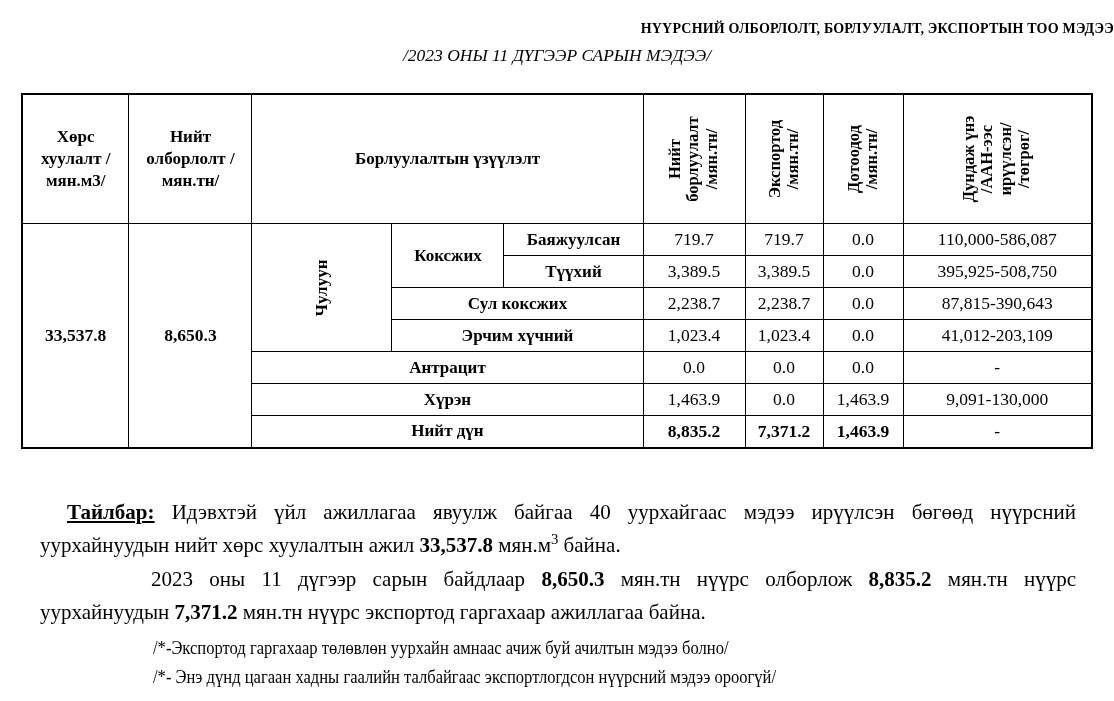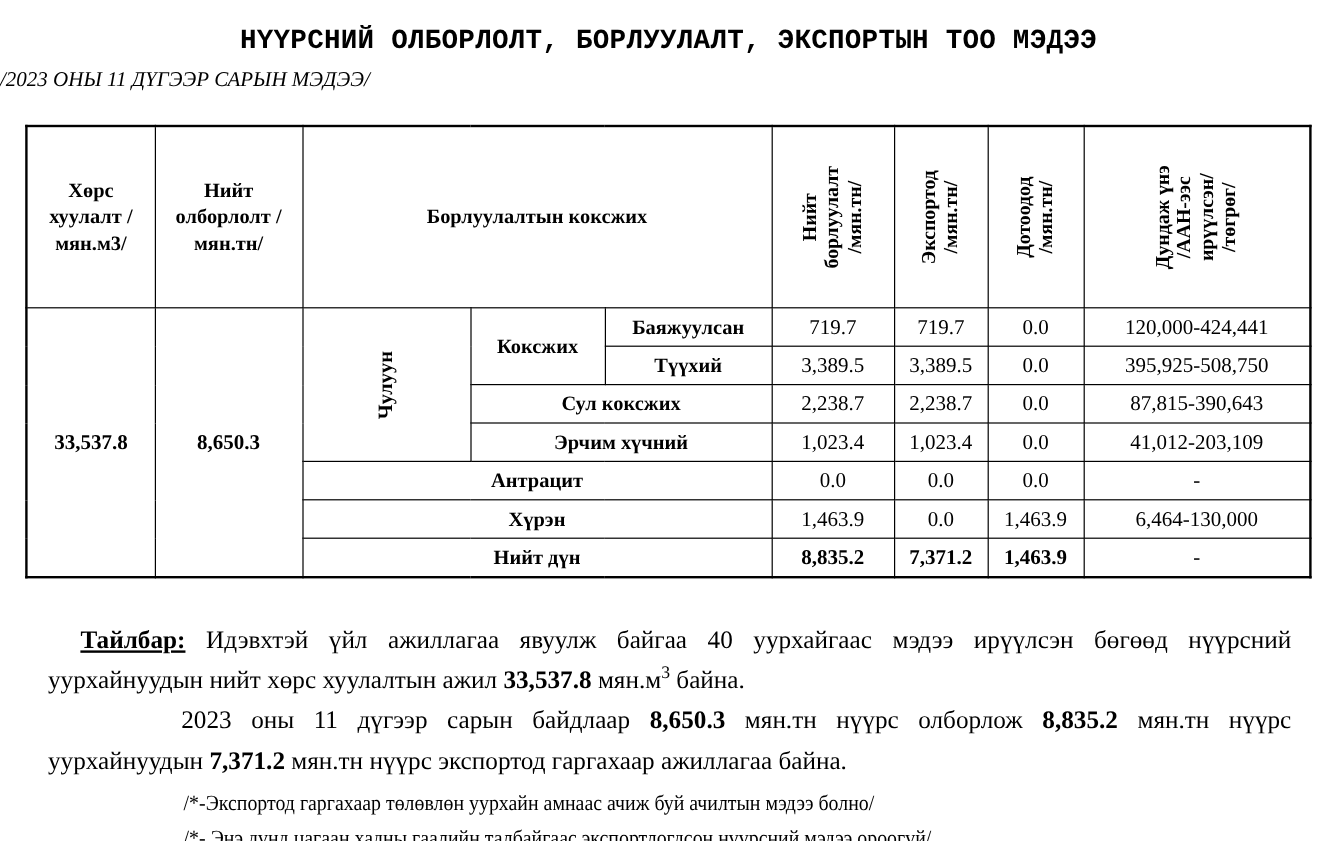--- a/index.html
+++ b/index.html
@@ -3,38 +3,37 @@
 <meta charset="utf-8">
 <style>
   html,body{margin:0;padding:0;}
   body{
     width:1114px;height:701px;background:#ffffff;color:#000;
     font-family:"Liberation Serif", serif;
     overflow:hidden;
   }
   .page{padding-top:20px;}
   .title{
-    text-align:center;font-weight:bold;font-size:23px;line-height:1.25;
+    text-align:right;font-weight:bold;font-size:14px;line-height:1.25;
     letter-spacing:.2px;
-    font-family:Liberation Mono, monospace;
   }
   .subtitle{
-    font-style:italic;font-size:17.5px;margin-top:7px;
+    text-align:center;font-style:italic;font-size:17.5px;margin-top:7px;
   }
   table.main{
     border-collapse:collapse;table-layout:fixed;
     width:1070px;margin:27px auto 0 auto;
     border:2px solid #000;
     font-size:17px;
   }
   table.main td{
     border:1px solid #000;text-align:center;vertical-align:middle;
     padding:0 4px;overflow:hidden;
   }
-  tr.hdr{height:152px;}
+  tr.hdr{height:130px;}
   tr.data{height:32px;}
   .b{font-weight:bold;}
   td.hcell{font-weight:bold;line-height:1.3;padding:0 8px;}
   
   .vwrap{position:relative;height:126px;width:100%;}
   .vwrap .rot{
     position:absolute;top:50%;left:50%;
     transform:translate(-50%,-50%) rotate(-90deg);
     width:122px;text-align:center;font-weight:bold;line-height:1.12;
     font-size:16.5px;white-space:nowrap;
@@ -42,21 +41,21 @@
   .rl{display:block;}
   .gwrap{position:relative;height:126px;width:100%;}
   .gwrap .rot{
     position:absolute;top:50%;left:50%;
     transform:translate(-50%,-50%) rotate(-90deg);
     text-align:center;font-weight:bold;font-size:17px;white-space:nowrap;
   }
   .num{font-size:17.5px;font-family:Liberation Serif, serif;}
   
   .notes{
-    margin:35px 38px 0 40px;
+    margin:47px 38px 0 40px;
     font-size:21px;line-height:1.6;text-align:justify;
   }
   .notes p{margin:0;}
   .p1{text-indent:27px;}
   .p2{text-indent:111px;}
   .lbl{font-weight:bold;text-decoration:underline;}
   sup{font-size:70%;line-height:0;}
   .footnotes{
     margin:4px 38px 12px 153px;
     font-size:18px;line-height:1.62;
@@ -84,21 +83,21 @@
         <col style="width:102px">
       <col style="width:78px">
         <col style="width:80px">
         <col style="width:189px">
     </colgroup>
 
     <tbody>
         <tr class="hdr">
       <td class="hcell">Хөрс хуулалт /мян.м3/</td>
       <td class="hcell">Нийт олборлолт /мян.тн/</td>
-      <td class="hcell" colspan="3">Борлуулалтын коксжих</td>
+      <td class="hcell" colspan="3">Борлуулалтын үзүүлэлт</td>
       <td>
         <div class="vwrap">
               <div class="rot">
           <span class="rl">Нийт</span>
           <span class="rl">борлуулалт</span>
           <span class="rl">/мян.тн/</span>
         </div>
             </div>
       </td>
       <td>
@@ -135,21 +134,21 @@
       <td rowspan="4">
         <div class="gwrap">
               <div class="rot">Чулуун</div>
             </div>
       </td>
       <td class="b" rowspan="2">Коксжих</td>
       <td class="b">Баяжуулсан</td>
       <td class="num">719.7</td>
       <td class="num">719.7</td>
       <td class="num">0.0</td>
-      <td class="num">120,000-424,441</td>
+      <td class="num">110,000-586,087</td>
     </tr>
 
     <tr class="data">
       <td class="b">Түүхий</td>
       <td class="num">3,389.5</td>
       <td class="num">3,389.5</td>
       <td class="num">0.0</td>
       <td class="num">395,925-508,750</td>
     </tr>
 
@@ -175,21 +174,21 @@
       <td class="num">0.0</td>
       <td class="num">0.0</td>
       <td class="num">-</td>
     </tr>
 
     <tr class="data">
       <td class="b" colspan="3">Хүрэн</td>
       <td class="num">1,463.9</td>
       <td class="num">0.0</td>
       <td class="num">1,463.9</td>
-      <td class="num">6,464-130,000</td>
+      <td class="num">9,091-130,000</td>
     </tr>
 
     <tr class="data">
       <td class="b" colspan="3">Нийт дүн</td>
       <td class="num b">8,835.2</td>
       <td class="num b">7,371.2</td>
       <td class="num b">1,463.9</td>
       <td class="num">-</td>
     </tr>
   </tbody>

